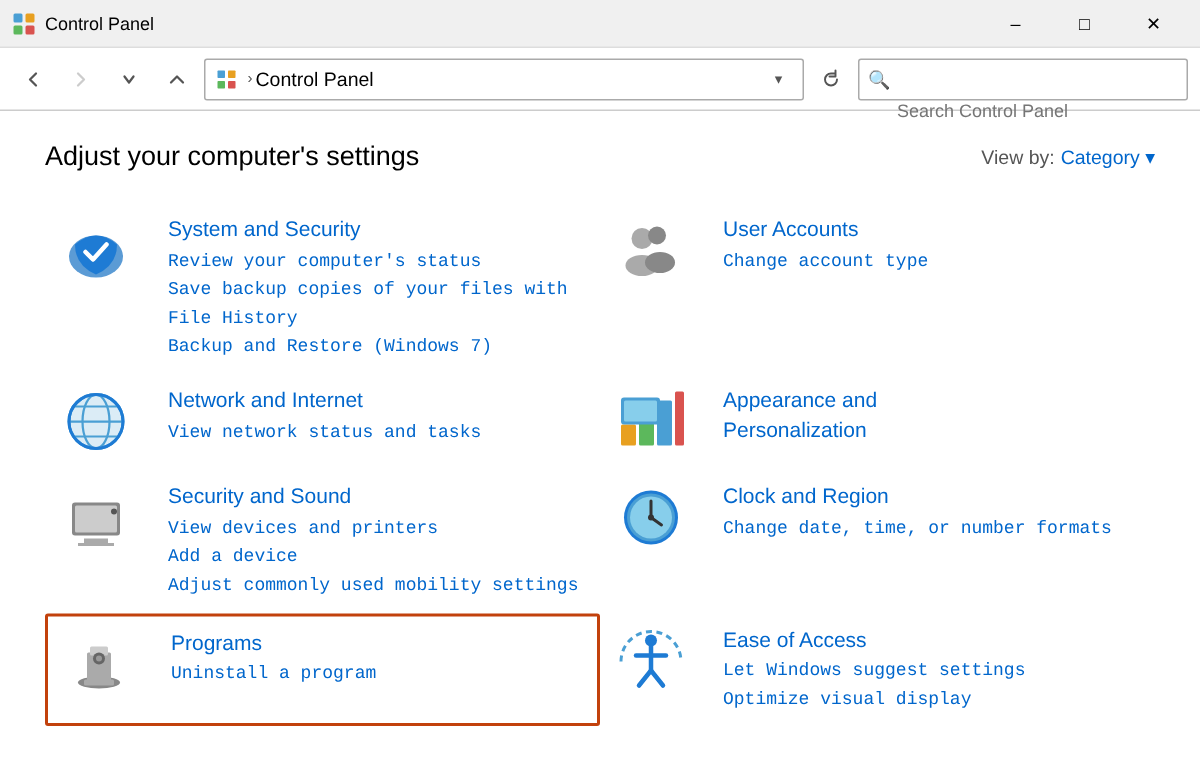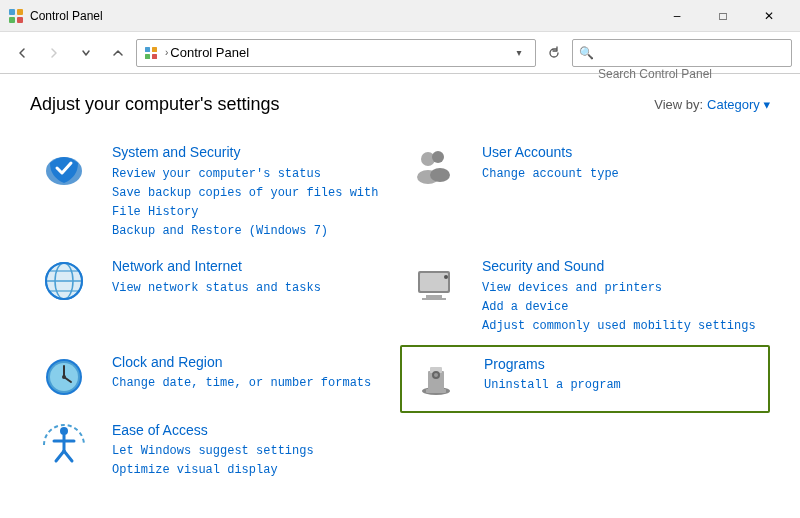--- a/index.html
+++ b/index.html
@@ -186,21 +186,21 @@
 
     .category-item {
       display: flex;
       align-items: flex-start;
       padding: 8px 10px;
       gap: 24px;
       cursor: pointer;
     }
 
     .category-item.highlighted {
-      border: 2px solid #4d7c0f;
+      border: 2px solid #c2410c;
       border-radius: 2px;
     }
 
     .category-icon {
       width: 48px;
       height: 48px;
       flex-shrink: 0;
       display: flex;
       align-items: center;
       justify-content: center;
@@ -355,20 +355,37 @@
         </svg>
       </div>
       <div class="category-text">
         <div class="category-title">Network and Internet</div>
         <div class="category-links">
           <span class="category-link">View network status and tasks</span>
         </div>
       </div>
     </div>
 
+    <div class="category-item">
+      <div class="category-icon">
+        <svg width="48" height="48" viewBox="0 0 48 48">
+          <rect x="4" y="26" width="10" height="14" fill="#e8a020" rx="1"></rect>
+          <rect x="16" y="18" width="10" height="22" fill="#5cb85c" rx="1"></rect>
+          <rect x="28" y="10" width="10" height="30" fill="#4a9fd4" rx="1"></rect>
+          <rect x="40" y="4" width="6" height="36" fill="#d9534f" rx="1"></rect>
+          <rect x="4" y="8" width="26" height="18" rx="2" fill="#4a9fd4"></rect>
+          <rect x="6" y="10" width="22" height="14" rx="1" fill="#87ceeb"></rect>
+        </svg>
+      </div>
+      <div class="category-text">
+        <div class="category-title">Appearance and<br>Personalization</div>
+        <div class="category-links">
+        </div>
+      </div>
+    </div>
 
     <div class="category-item">
       <div class="category-icon">
         <svg width="48" height="48" viewBox="0 0 48 48">
           <rect x="8" y="14" width="32" height="22" rx="2" fill="#888"></rect>
           <rect x="10" y="16" width="28" height="18" rx="1" fill="#ccc"></rect>
           <rect x="16" y="38" width="16" height="3" fill="#aaa"></rect>
           <rect x="12" y="41" width="24" height="2" fill="#aaa"></rect>
           <circle cx="36" cy="20" r="2" fill="#555"></circle>
         </svg>

